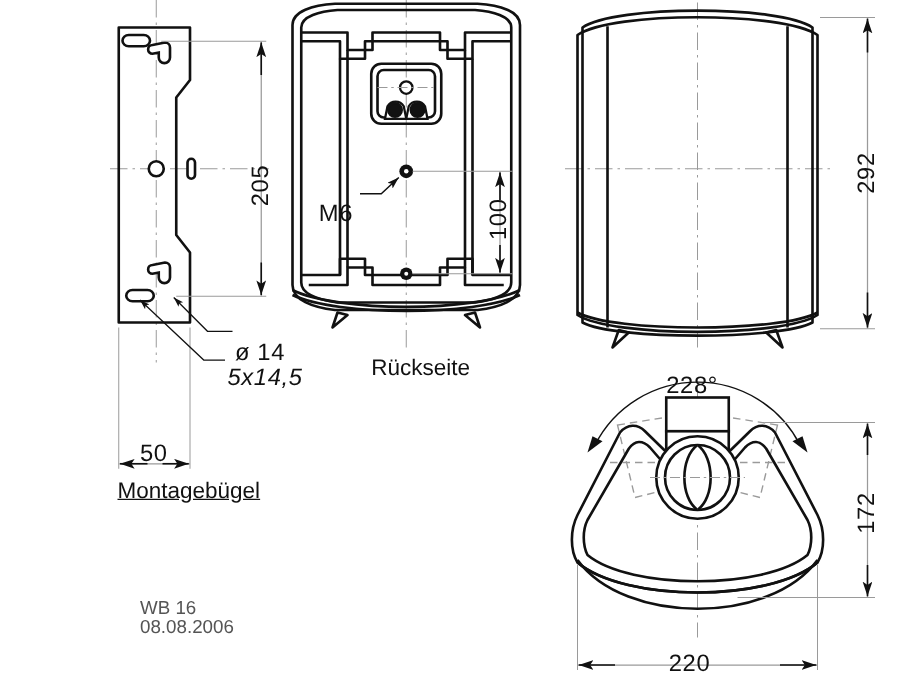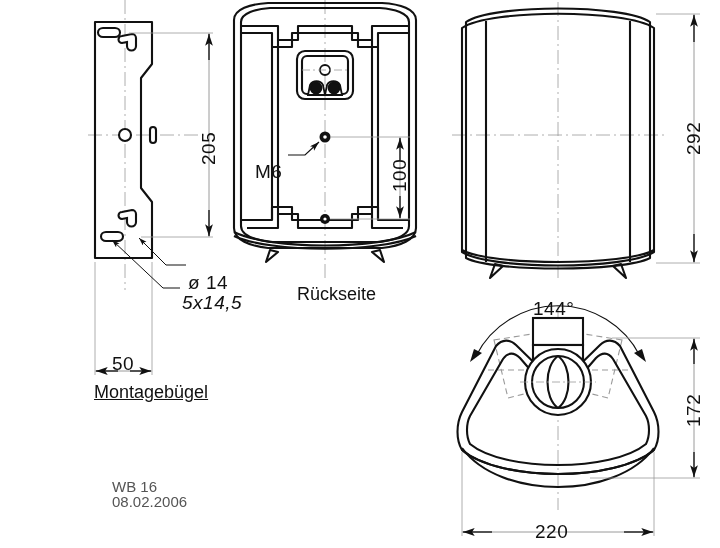--- a/index.html
+++ b/index.html
@@ -257,23 +257,23 @@
   <div class="lbl view-label" style="left:94px; top:383px;text-decoration:underline;">Montagebügel</div>
 
   <div class="lbl dim-text" style="left:255px; top:145px;">M6</div>
 
   <div class="lbl dim-text-v" style="left:390px; top:192px;">100</div>
 
   <div class="lbl view-label" style="left:297px; top:285px;">Rückseite</div>
 
   <div class="lbl dim-text-v" style="left:684px; top:155px;">292</div>
 
-  <div class="lbl dim-text" style="left:533px; top:282px;">144°</div>
+  <div class="lbl dim-text" style="left:533px; top:282px;">228°</div>
 
   <div class="lbl dim-text-v" style="left:684px; top:427px;">172</div>
 
   <div class="lbl dim-text" style="left:535px; top:505px;text-align:right;">220</div>
 
   <div class="lbl title-text" style="left:112px; top:476px;">WB 16</div>
 
-  <div class="lbl title-text" style="left:112px; top:491px;">08.02.2006</div>
+  <div class="lbl title-text" style="left:112px; top:491px;">08.08.2006</div>
 
 </div>
 
 </body></html>

